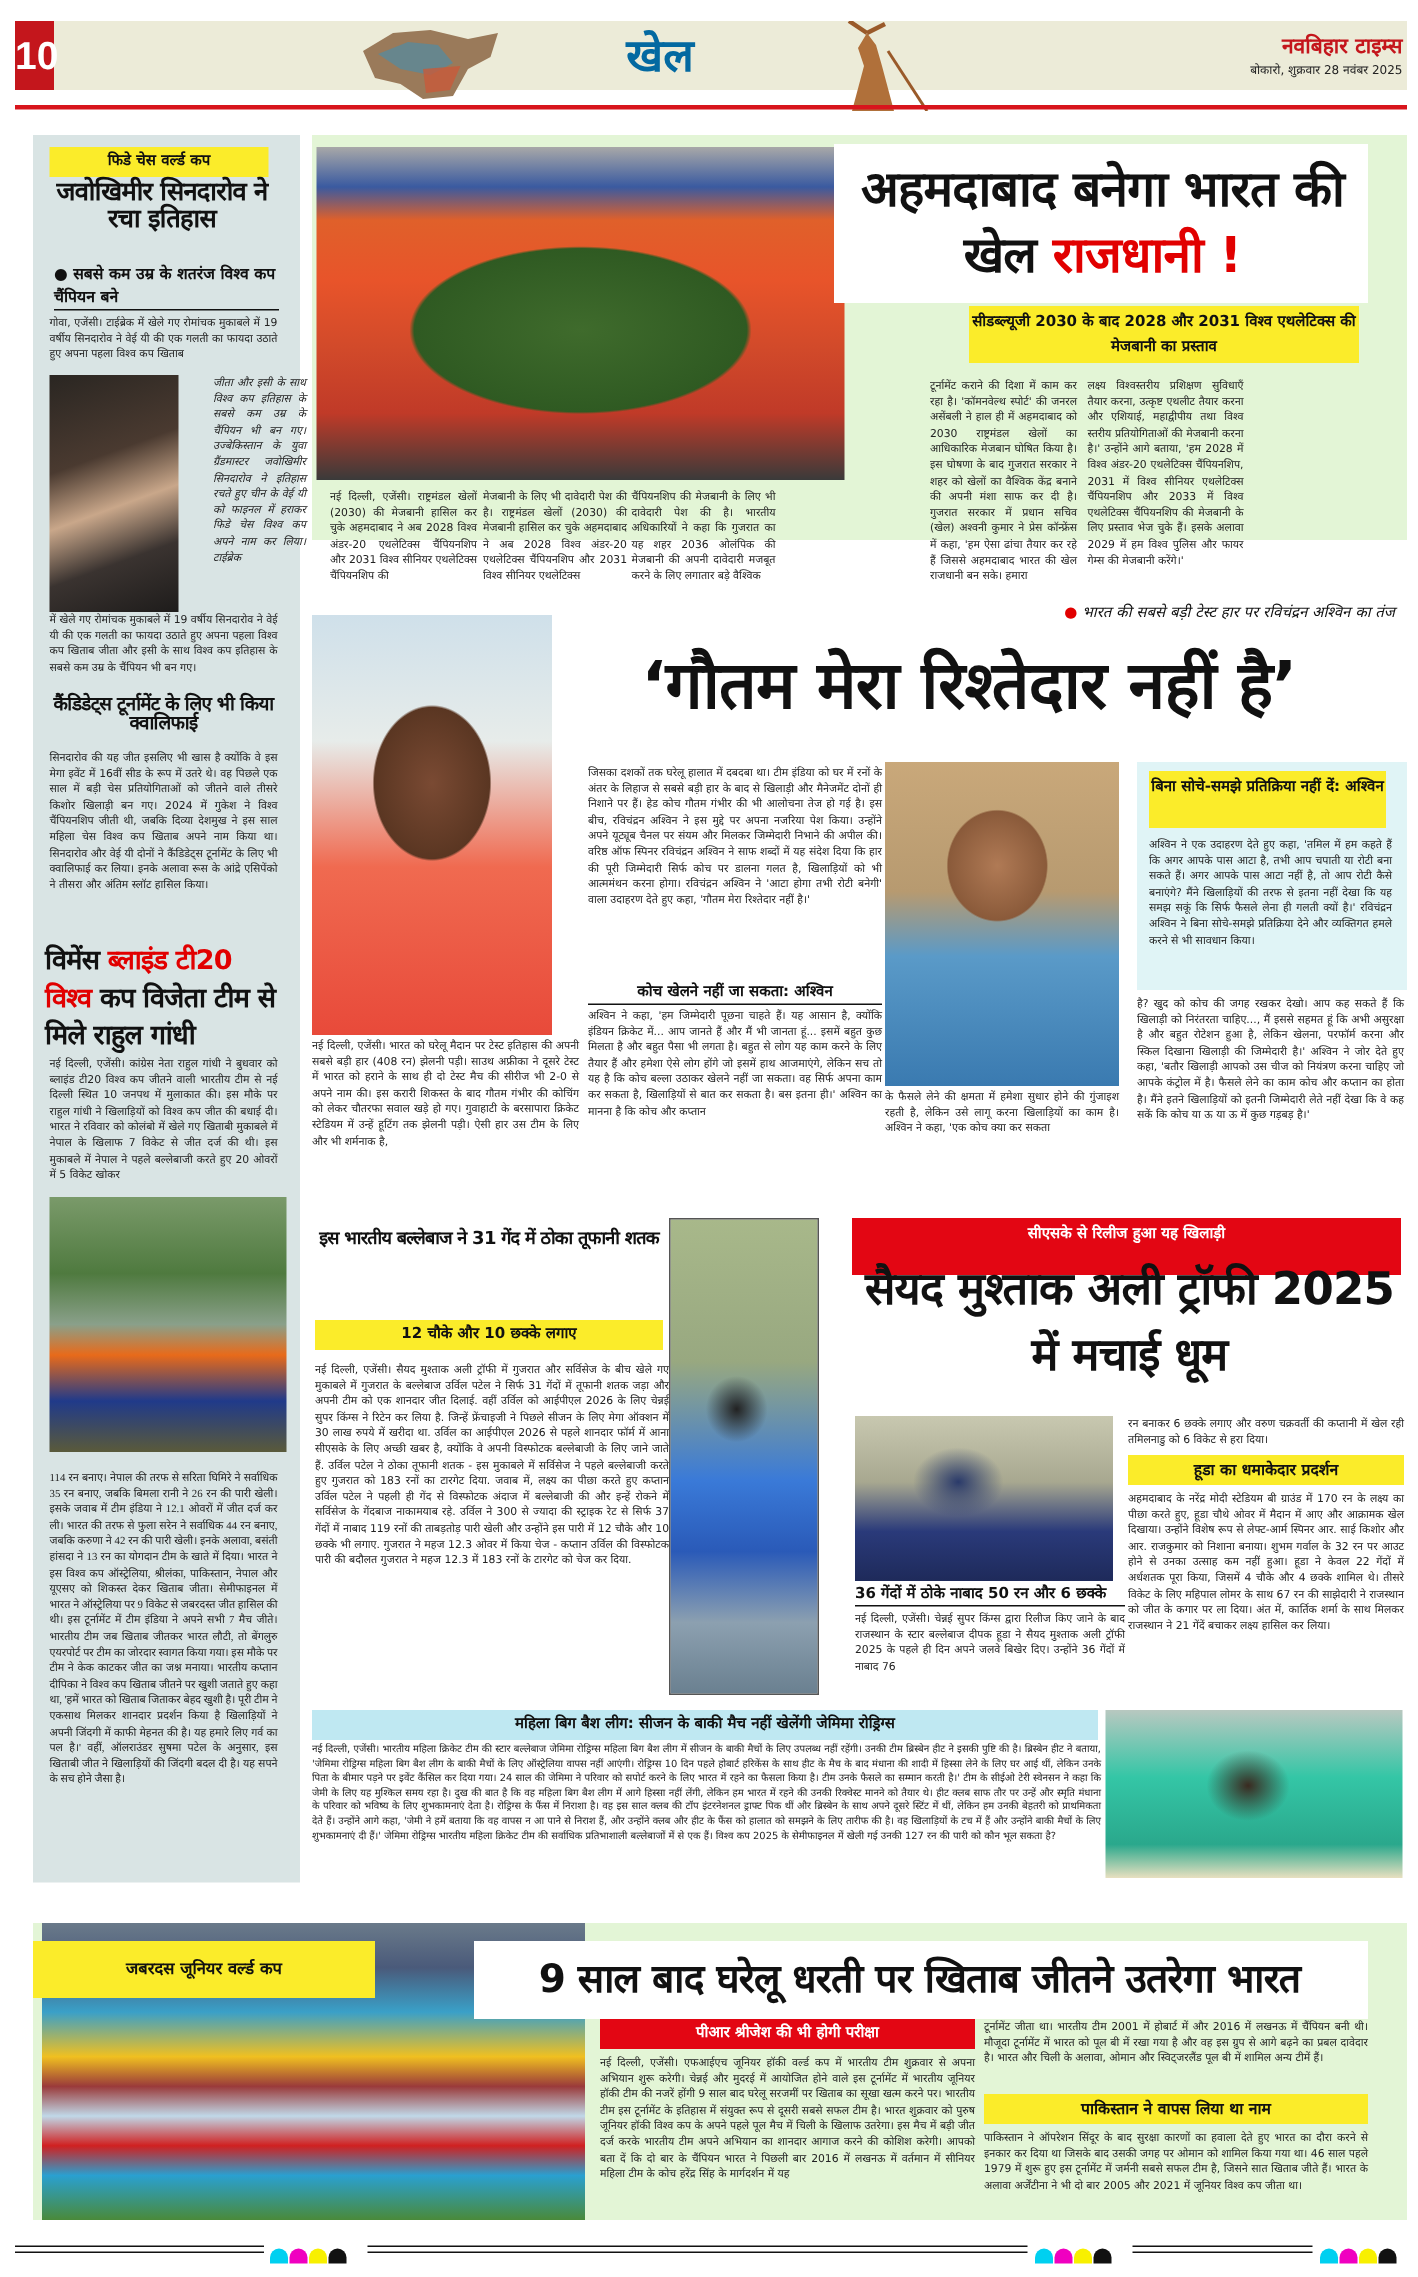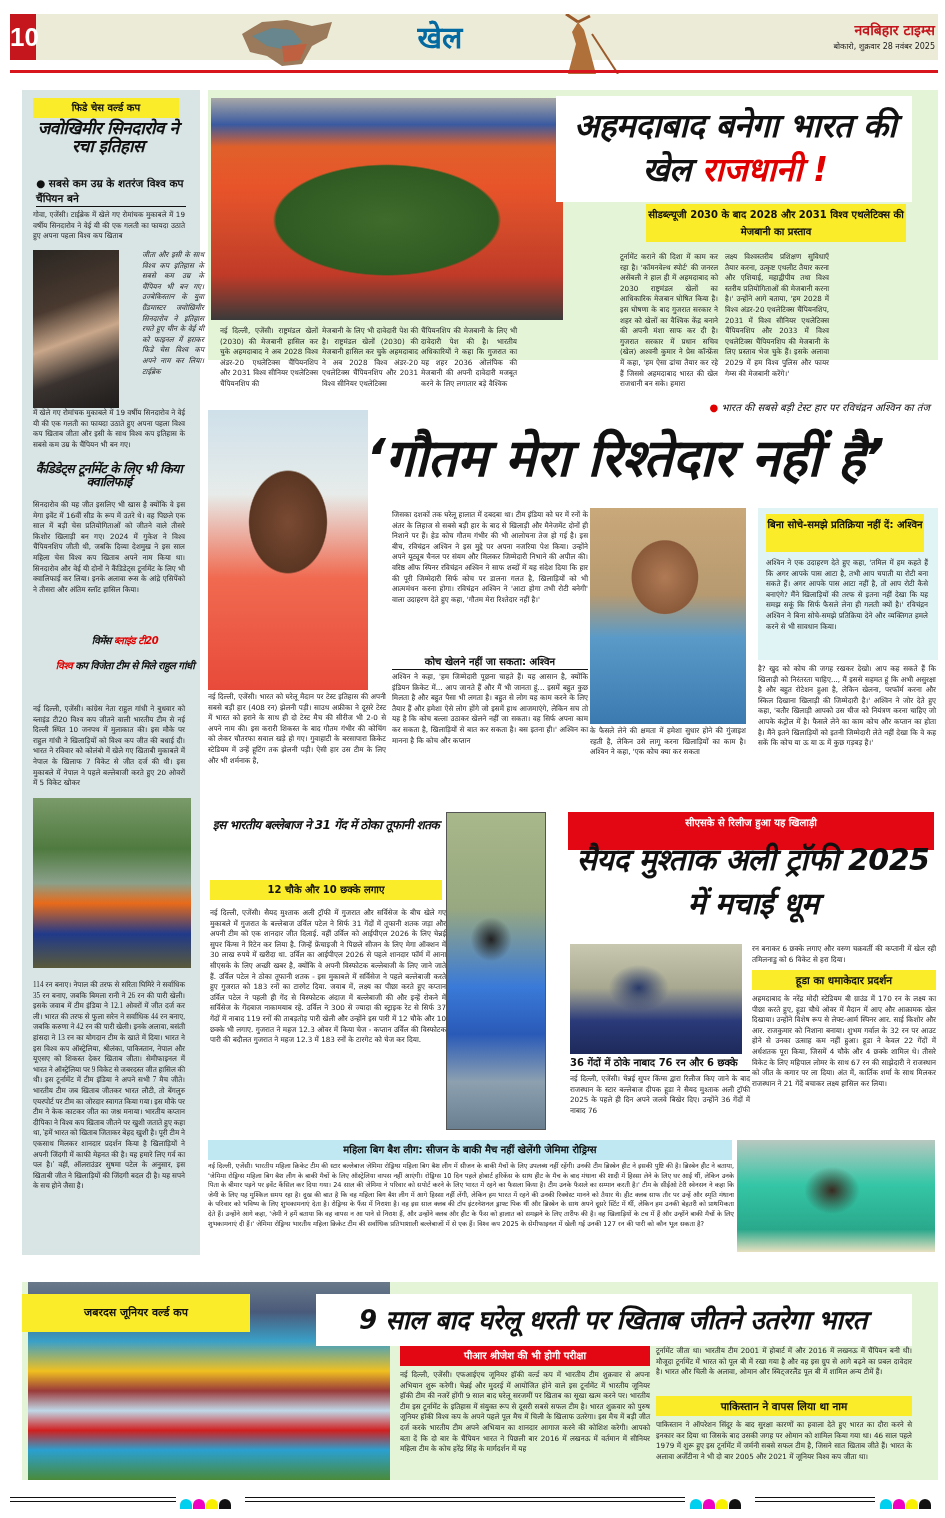--- a/index.html
+++ b/index.html
@@ -1,20 +1,20 @@
 <!DOCTYPE html>
 <html><head>
 <meta charset="utf-8">
 <style>
   * { box-sizing: border-box; margin: 0; padding: 0; }
   html, body { width: 945px; height: 1518px; background: #fff; overflow: hidden; }
   body { font-family: "DejaVu Sans", sans-serif; color: #111; position: relative; }
   .abs { position: absolute; }
   .txt { font-size: 7.2px; line-height: 10.6px; text-align: justify; color: #222; }
-  .hl-black { font-family: "DejaVu Sans", sans-serif; font-weight: bold; color: #111; line-height: 1.05; letter-spacing: -0.5px; font-style: italic; }
+  .hl-black { font-family: "DejaVu Sans", sans-serif; font-weight: bold; color: #111; line-height: 1.05; letter-spacing: -0.5px; }
   .red { color: #e10000; }
   .yellow-band { background: #fbec2a; font-weight: bold; text-align: center; color: #111; }
   .red-band { background: #e30613; color: #fff; font-weight: bold; text-align: center; }
   .photo { overflow: hidden; }
 
   
   #masthead { left: 10px; top: 14px; width: 928px; height: 46px; background: #ecebd8; }
   #page-num { left: 10px; top: 14px; width: 26px; height: 46px; background: #c4161c; color: #fff; font-weight: bold; font-size: 26px; text-align: center; line-height: 46px; font-family: "Liberation Sans", sans-serif; }
   #section-title { left: 400px; top: 18px; width: 80px; text-align: center; color: #0369a1; font-size: 30px; font-weight: bold; line-height: 40px; }
   #map-art { left: 232px; top: 16px; width: 110px; height: 54px; }
@@ -27,21 +27,21 @@
   #left-col { left: 22px; top: 90px; width: 178px; height: 1165px; background: #d9e4e4; }
   #chess-kicker { left: 33px; top: 98px; width: 146px; height: 20px; font-size: 10px; line-height: 20px; }
   #chess-head { left: 28px; top: 120px; width: 160px; font-size: 17px; text-align: center; }
   #chess-sub { left: 36px; top: 176px; width: 150px; font-size: 10.5px; font-weight: bold; line-height: 15px; border-bottom: 1px solid #111; }
   #chess-text1 { left: 33px; top: 210px; width: 152px; }
   #chess-photo { left: 33px; top: 250px; width: 86px; height: 158px; background: linear-gradient(160deg,#2a2622 0%,#4a3a30 35%,#c9a78a 55%,#3a3330 75%,#1e1c1b 100%); }
   #chess-text2 { left: 142px; top: 250px; width: 62px; font-style: italic; }
   #chess-text3 { left: 33px; top: 408px; width: 152px; }
   #cand-head { left: 30px; top: 462px; width: 158px; font-size: 12.5px; text-align: center; }
   #cand-text { left: 33px; top: 500px; width: 152px; }
-  #blind-head { left: 30px; top: 628px; width: 158px; font-size: 10px; text-align: center; line-height: 25px; margin-left: 16px; }
+  #blind-head { left: 30px; top: 628px; width: 158px; font-size: 18px; line-height: 25px; }
   #blind-text1 { left: 33px; top: 704px; width: 152px; }
   #blind-photo { left: 33px; top: 798px; width: 158px; height: 170px; background: linear-gradient(180deg,#7a9a6a 0%,#4f7a3f 30%,#8aa08a 50%,#e86a1a 62%,#203a8a 80%,#5a5a3a 100%); }
   #blind-text2 { left: 33px; top: 980px; width: 152px; font-family: Liberation Serif, serif; }
 
   
   #ahd-bg { left: 208px; top: 90px; width: 730px; height: 152px; background: #e3f5d6; }
   #ahd-bg2 { left: 208px; top: 242px; width: 730px; height: 118px; background: #e3f5d6; }
   #stadium-photo { left: 211px; top: 98px; width: 352px; height: 222px; background: radial-gradient(ellipse 45% 35% at 50% 55%, #3f6b2c 0%, #2f5a22 70%, transparent 72%), linear-gradient(180deg,#a8a8a8 0%,#3a5aa0 12%,#e0602a 22%,#e8542a 40%,#d24a2a 60%,#c03a28 80%,#3a3a3a 100%); }
   #ahd-head-box { left: 556px; top: 96px; width: 356px; height: 106px; background: #fff; }
   #ahd-head { left: 562px; top: 104px; width: 346px; font-size: 33px; text-align: center; line-height: 44px; }
@@ -49,21 +49,21 @@
   #ahd-c1 { left: 220px; top: 326px; width: 98px; }
   #ahd-c2 { left: 322px; top: 326px; width: 96px; }
   #ahd-c3 { left: 421px; top: 326px; width: 96px; }
   #ahd-c4 { left: 620px; top: 252px; width: 98px; }
   #ahd-c5 { left: 725px; top: 252px; width: 104px; }
 
   
   #ash-kicker { left: 450px; top: 400px; width: 480px; font-size: 10px; font-style: italic; font-weight: normal; text-align: right; }
   #ash-kicker .dot { color: #e10000; }
   #ash-photo { left: 208px; top: 410px; width: 160px; height: 280px; background: radial-gradient(ellipse 40% 30% at 50% 40%, #7a4a33 0%, #5a3622 60%, transparent 62%), linear-gradient(180deg,#cfe0ea 0%,#e7ecea 30%,#f06a50 60%,#e84a3a 100%); }
-  #ash-head { left: 366px; top: 428px; width: 560px; font-size: 52px; text-align: left; line-height: 60px; }
+  #ash-head { left: 366px; top: 428px; width: 560px; font-size: 44px; text-align: center; line-height: 60px; }
   #ash-text1 { left: 392px; top: 510px; width: 196px; }
   #ash-sub2 { left: 392px; top: 654px; width: 196px; font-size: 10px; font-weight: bold; text-align: center; border-bottom: 1px solid #111; line-height: 15px; }
   #ash-text2 { left: 392px; top: 672px; width: 196px; }
   #gambhir-photo { left: 590px; top: 508px; width: 156px; height: 216px; background: radial-gradient(ellipse 35% 28% at 48% 32%, #b07a55 0%, #8a5a3a 60%, transparent 62%), linear-gradient(180deg,#c9a87a 0%,#b79a70 40%,#5a9ac8 60%,#3a7ab0 100%); }
   #gam-text { left: 590px; top: 726px; width: 156px; }
   #bina-box { left: 758px; top: 508px; width: 180px; height: 152px; background: #e0f4f6; }
   #bina-head { left: 766px; top: 514px; width: 158px; height: 38px; font-size: 10px; line-height: 16px; padding-top: 3px; }
   #bina-text { left: 766px; top: 558px; width: 162px; }
   #ash-text3 { left: 758px; top: 664px; width: 178px; }
   #ash-byline { left: 208px; top: 692px; width: 178px; }
@@ -179,21 +179,21 @@
 <div class="abs txt" id="ash-text3">है? खुद को कोच की जगह रखकर देखो। आप कह सकते हैं कि खिलाड़ी को निरंतरता चाहिए..., मैं इससे सहमत हूं कि अभी असुरक्षा है और बहुत रोटेशन हुआ है, लेकिन खेलना, परफॉर्म करना और स्किल दिखाना खिलाड़ी की जिम्मेदारी है।' अश्विन ने जोर देते हुए कहा, 'बतौर खिलाड़ी आपको उस चीज को नियंत्रण करना चाहिए जो आपके कंट्रोल में है। फैसले लेने का काम कोच और कप्तान का होता है। मैंने इतने खिलाड़ियों को इतनी जिम्मेदारी लेते नहीं देखा कि वे कह सकें कि कोच या ऊ या ऊ में कुछ गड़बड़ है।'</div>
 
 <div class="abs hl-black" id="urvil-head">इस भारतीय बल्लेबाज ने 31 गेंद में ठोका तूफानी शतक</div>
 <div class="abs yellow-band" id="urvil-sub">12 चौके और 10 छक्के लगाए</div>
 <div class="abs txt" id="urvil-text">नई दिल्ली, एजेंसी। सैयद मुश्ताक अली ट्रॉफी में गुजरात और सर्विसेज के बीच खेले गए मुकाबले में गुजरात के बल्लेबाज उर्विल पटेल ने सिर्फ 31 गेंदों में तूफानी शतक जड़ा और अपनी टीम को एक शानदार जीत दिलाई. वहीं उर्विल को आईपीएल 2026 के लिए चेन्नई सुपर किंग्स ने रिटेन कर लिया है. जिन्हें फ्रेंचाइजी ने पिछले सीजन के लिए मेगा ऑक्शन में 30 लाख रुपये में खरीदा था. उर्विल का आईपीएल 2026 से पहले शानदार फॉर्म में आना सीएसके के लिए अच्छी खबर है, क्योंकि वे अपनी विस्फोटक बल्लेबाजी के लिए जाने जाते हैं. उर्विल पटेल ने ठोका तूफानी शतक - इस मुकाबले में सर्विसेज ने पहले बल्लेबाजी करते हुए गुजरात को 183 रनों का टारगेट दिया. जवाब में, लक्ष्य का पीछा करते हुए कप्तान उर्विल पटेल ने पहली ही गेंद से विस्फोटक अंदाज में बल्लेबाजी की और इन्हें रोकने में सर्विसेज के गेंदबाज नाकामयाब रहे. उर्विल ने 300 से ज्यादा की स्ट्राइक रेट से सिर्फ 37 गेंदों में नाबाद 119 रनों की ताबड़तोड़ पारी खेली और उन्होंने इस पारी में 12 चौके और 10 छक्के भी लगाए. गुजरात ने महज 12.3 ओवर में किया चेज - कप्तान उर्विल की विस्फोटक पारी की बदौलत गुजरात ने महज 12.3 में 183 रनों के टारगेट को चेज कर दिया.</div>
 <div class="abs photo" id="urvil-photo"></div>
 
 <div class="abs red-band" id="smat-red">सीएसके से रिलीज हुआ यह खिलाड़ी</div>
 <div class="abs hl-black" id="smat-head">सैयद मुश्ताक अली ट्रॉफी 2025 में मचाई धूम</div>
 <div class="abs photo" id="hooda-photo"></div>
-<div class="abs" id="hooda-cap">36 गेंदों में ठोके नाबाद 76 रन और 6 छक्के</div>
+<div class="abs" id="hooda-cap">36 गेंदों में ठोके नाबाद 50 रन और 6 छक्के</div>
 <div class="abs txt" id="hooda-text1">नई दिल्ली, एजेंसी। चेन्नई सुपर किंग्स द्वारा रिलीज किए जाने के बाद राजस्थान के स्टार बल्लेबाज दीपक हूडा ने सैयद मुश्ताक अली ट्रॉफी 2025 के पहले ही दिन अपने जलवे बिखेर दिए। उन्होंने 36 गेंदों में नाबाद 76</div>
 <div class="abs txt" id="smat-text2">रन बनाकर 6 छक्के लगाए और वरुण चक्रवर्ती की कप्तानी में खेल रही तमिलनाडु को 6 विकेट से हरा दिया।</div>
 <div class="abs yellow-band" id="hooda-sub">हूडा का धमाकेदार प्रदर्शन</div>
 <div class="abs txt" id="hooda-text2">अहमदाबाद के नरेंद्र मोदी स्टेडियम बी ग्राउंड में 170 रन के लक्ष्य का पीछा करते हुए, हूडा चौथे ओवर में मैदान में आए और आक्रामक खेल दिखाया। उन्होंने विशेष रूप से लेफ्ट-आर्म स्पिनर आर. साई किशोर और आर. राजकुमार को निशाना बनाया। शुभम गर्वाल के 32 रन पर आउट होने से उनका उत्साह कम नहीं हुआ। हूडा ने केवल 22 गेंदों में अर्धशतक पूरा किया, जिसमें 4 चौके और 4 छक्के शामिल थे। तीसरे विकेट के लिए महिपाल लोमर के साथ 67 रन की साझेदारी ने राजस्थान को जीत के कगार पर ला दिया। अंत में, कार्तिक शर्मा के साथ मिलकर राजस्थान ने 21 गेंदें बचाकर लक्ष्य हासिल कर लिया।</div>
 
 <div class="abs" id="jem-band">महिला बिग बैश लीग: सीजन के बाकी मैच नहीं खेलेंगी जेमिमा रोड्रिग्स</div>
 <div class="abs txt" id="jem-text">नई दिल्ली, एजेंसी। भारतीय महिला क्रिकेट टीम की स्टार बल्लेबाज जेमिमा रोड्रिग्स महिला बिग बैश लीग में सीजन के बाकी मैचों के लिए उपलब्ध नहीं रहेंगी। उनकी टीम ब्रिस्बेन हीट ने इसकी पुष्टि की है। ब्रिस्बेन हीट ने बताया, 'जेमिमा रोड्रिग्स महिला बिग बैश लीग के बाकी मैचों के लिए ऑस्ट्रेलिया वापस नहीं आएंगी। रोड्रिग्स 10 दिन पहले होबार्ट हरिकेंस के साथ हीट के मैच के बाद मंधाना की शादी में हिस्सा लेने के लिए घर आई थीं, लेकिन उनके पिता के बीमार पड़ने पर इवेंट कैंसिल कर दिया गया। 24 साल की जेमिमा ने परिवार को सपोर्ट करने के लिए भारत में रहने का फैसला किया है। टीम उनके फैसले का सम्मान करती है।' टीम के सीईओ टेरी स्वेनसन ने कहा कि जेमी के लिए यह मुश्किल समय रहा है। दुख की बात है कि वह महिला बिग बैश लीग में आगे हिस्सा नहीं लेंगी, लेकिन हम भारत में रहने की उनकी रिक्वेस्ट मानने को तैयार थे। हीट क्लब साफ तौर पर उन्हें और स्मृति मंधाना के परिवार को भविष्य के लिए शुभकामनाएं देता है। रोड्रिग्स के फैंस में निराशा है। वह इस साल क्लब की टॉप इंटरनेशनल ड्राफ्ट पिक थीं और ब्रिस्बेन के साथ अपने दूसरे स्टिंट में थीं, लेकिन हम उनकी बेहतरी को प्राथमिकता देते हैं। उन्होंने आगे कहा, 'जेमी ने हमें बताया कि वह वापस न आ पाने से निराश हैं, और उन्होंने क्लब और हीट के फैंस को हालात को समझने के लिए तारीफ की है। वह खिलाड़ियों के टच में हैं और उन्होंने बाकी मैचों के लिए शुभकामनाएं दी हैं।' जेमिमा रोड्रिग्स भारतीय महिला क्रिकेट टीम की सर्वाधिक प्रतिभाशाली बल्लेबाजों में से एक हैं। विश्व कप 2025 के सेमीफाइनल में खेली गई उनकी 127 रन की पारी को कौन भूल सकता है?</div>
 <div class="abs photo" id="jem-photo"></div>
 
 <div class="abs" id="hockey-bg"></div>

